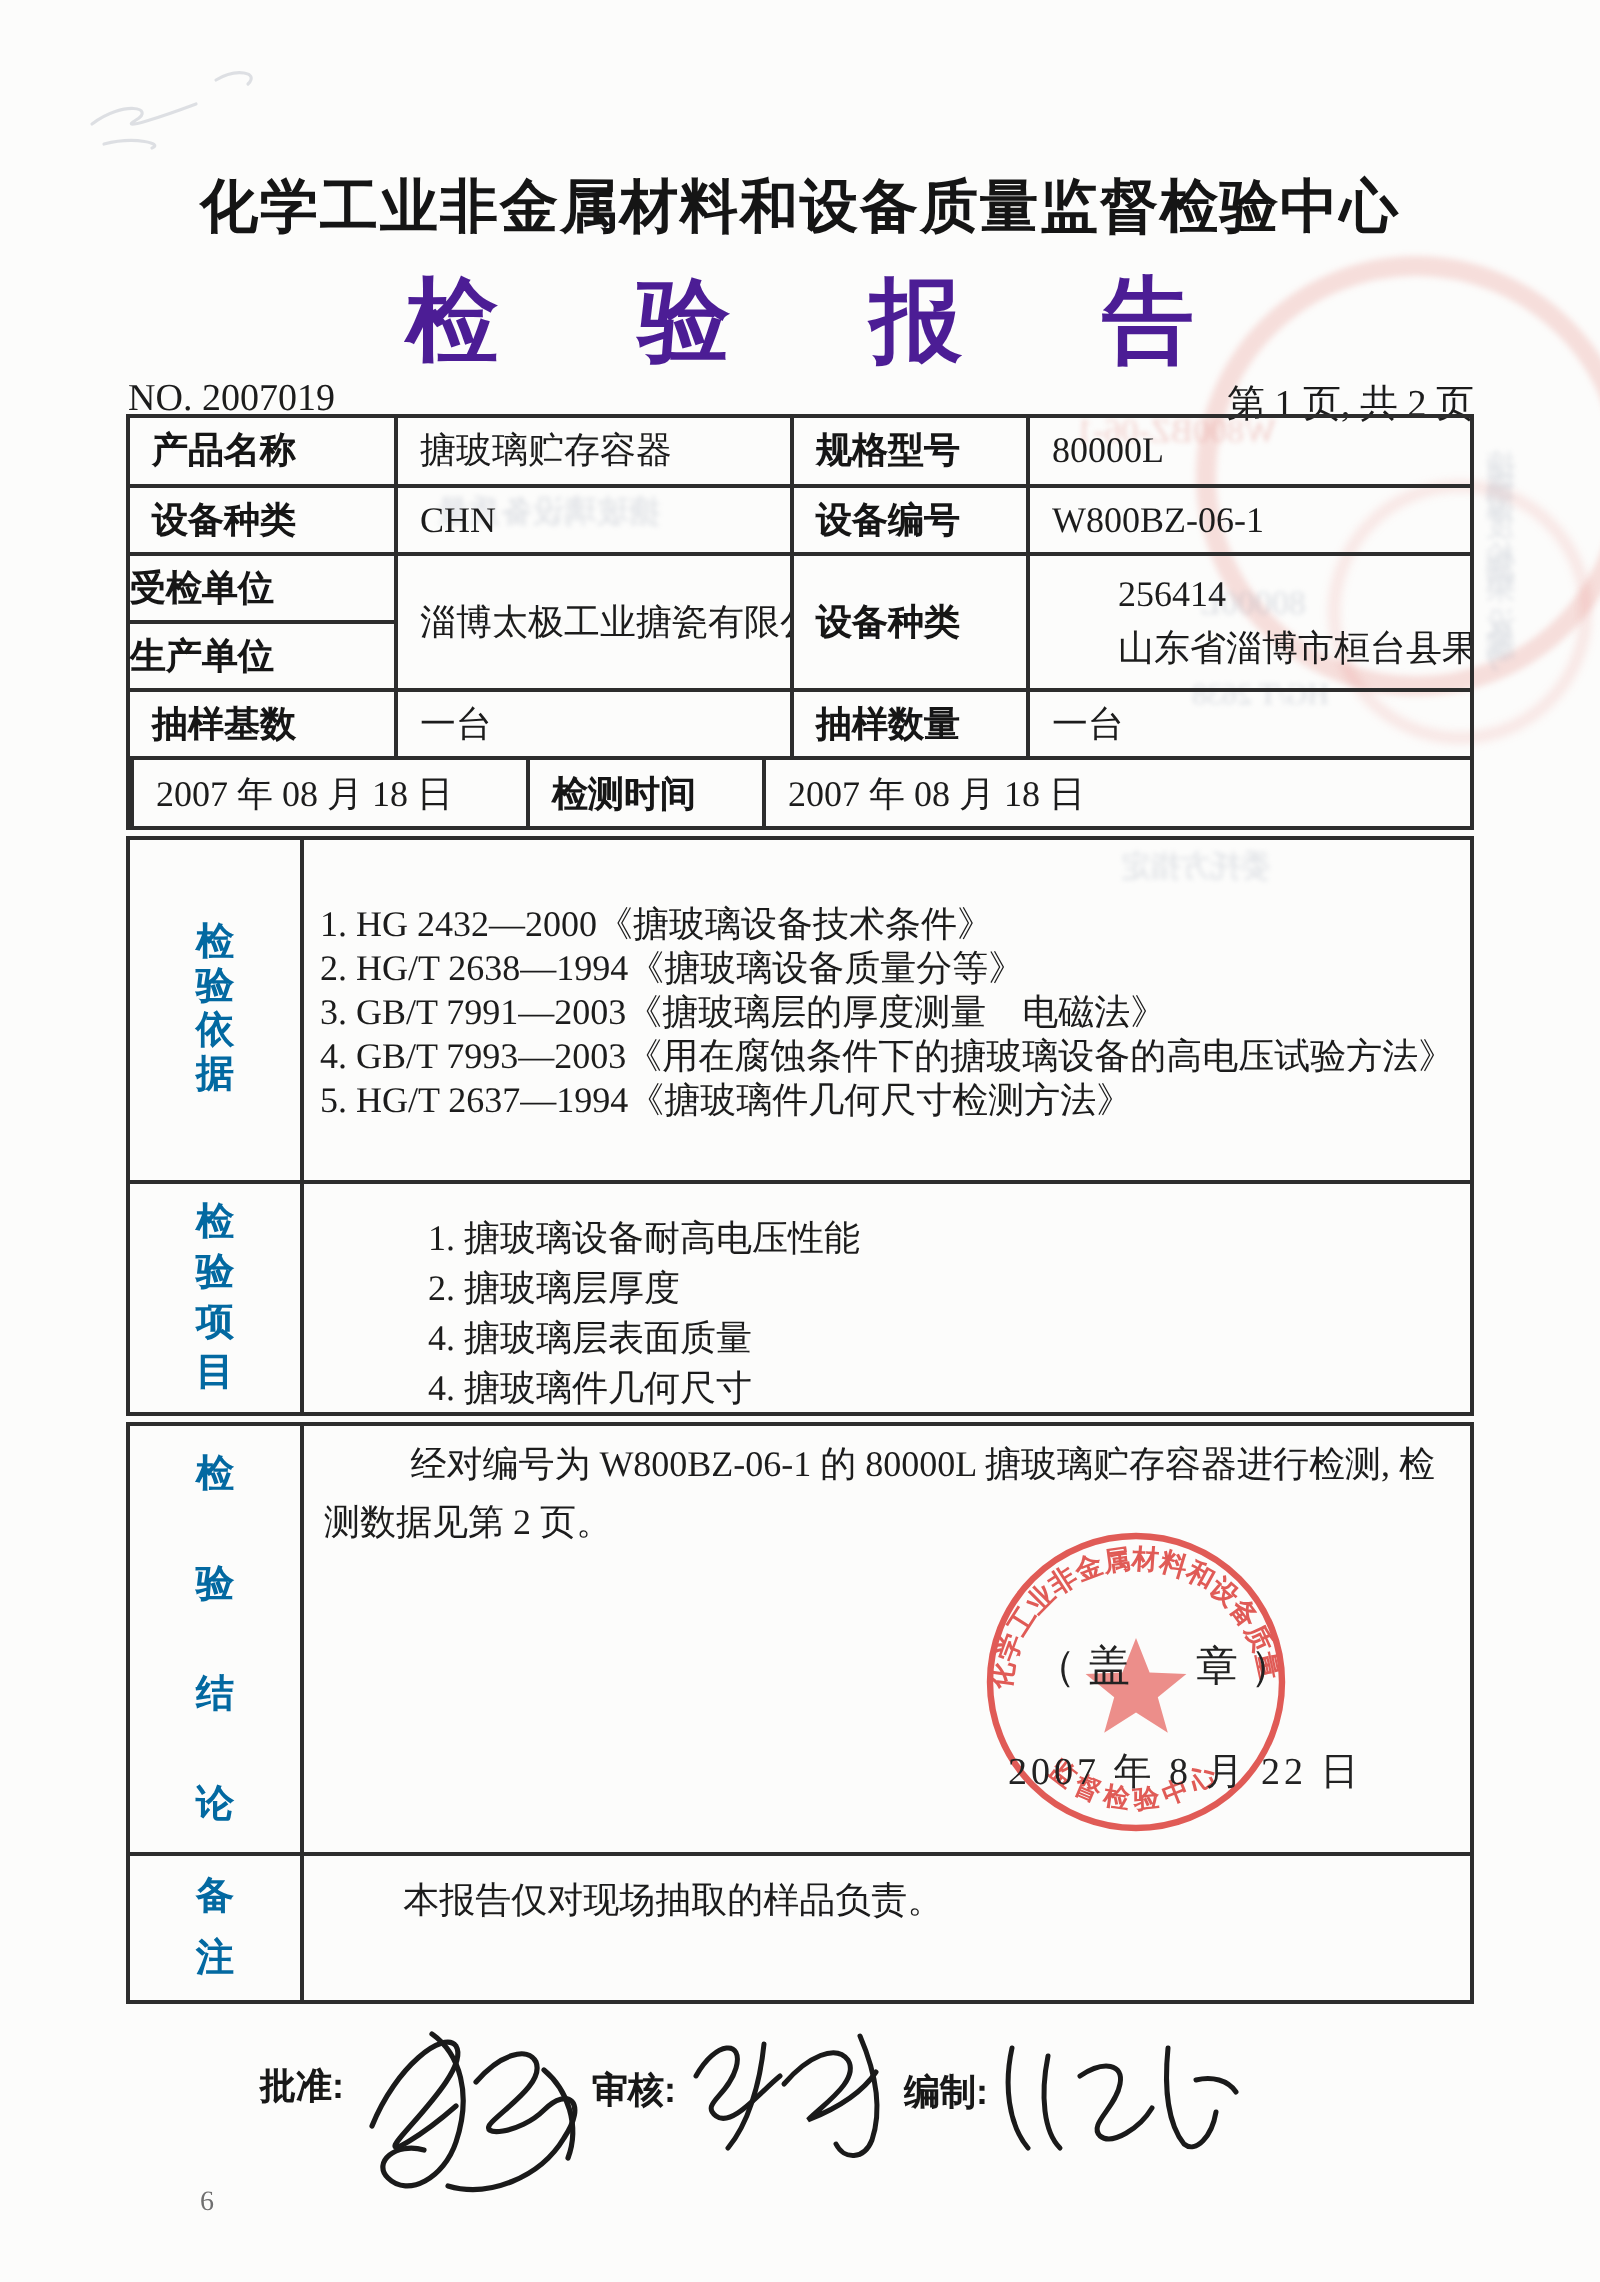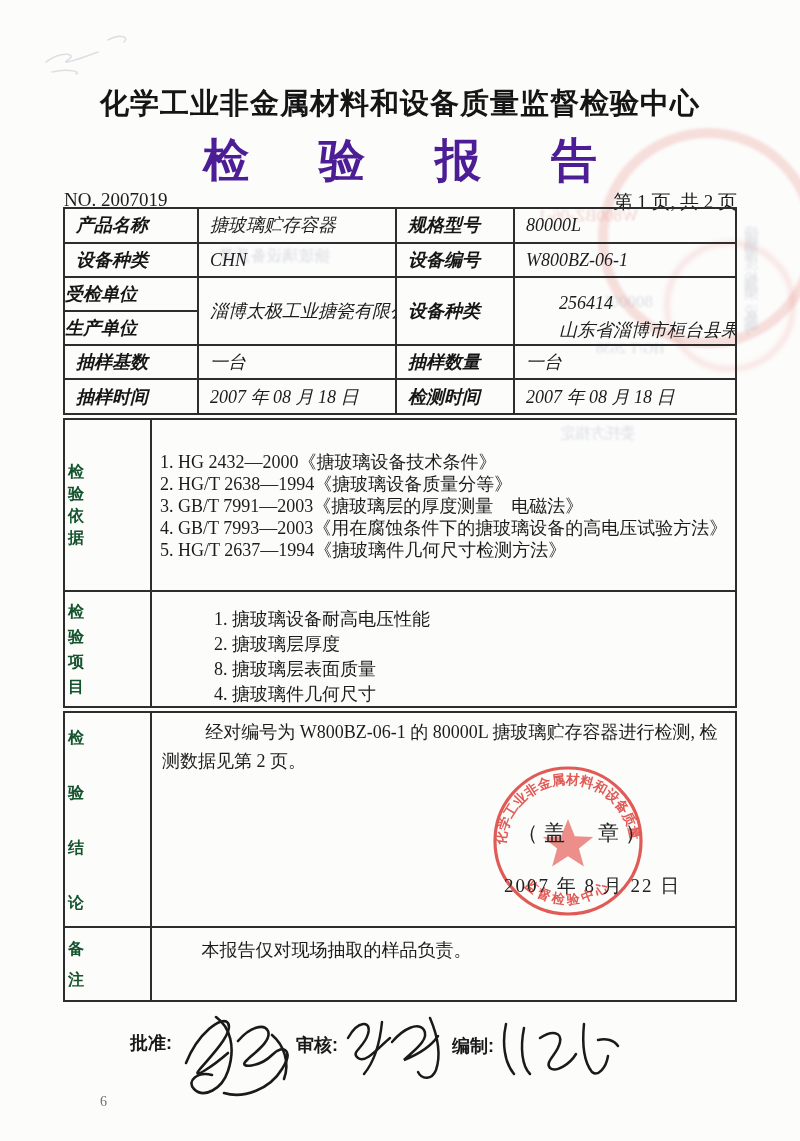--- a/index.html
+++ b/index.html
@@ -22,47 +22,47 @@
     font-weight:900; font-size:46px; letter-spacing:70px; color:#4c1d95;
     white-space:nowrap;
   }
   .report-no{position:absolute; left:64px; top:189px; font-size:19px;}
   .page-info{position:absolute; right:63px; top:189px; font-size:19px;}
 
   
   .info-table{
     position:absolute; left:63px; top:207px; width:674px; height:208px;
     border:2px solid #2d2d2d; box-sizing:border-box;
-    display:flex; flex-direction:column; font-size:18px;font-style:italic;
+    display:flex; flex-direction:column; font-size:18px;
   }
   .irow{flex:1; display:flex; border-top:2px solid #2d2d2d;}
   .irow:first-child{border-top:none;}
   .irow.double{flex:2;}
   .cell{box-sizing:border-box; padding-left:11px; display:flex; align-items:center; overflow:hidden; white-space:nowrap;}
   .c-l1{width:132px;}
   .c-v1{width:198px; border-left:2px solid #2d2d2d;}
   .c-l2{width:118px; border-left:2px solid #2d2d2d;}
   .c-v2{flex:1; border-left:2px solid #2d2d2d;}
   .lab{font-family:"Liberation Sans","DejaVu Sans",sans-serif; font-weight:700; color:#161616;}
   .split{display:flex; flex-direction:column;}
   .split .half{flex:1; display:flex; align-items:center; }
   .split .half + .half{border-top:2px solid #2d2d2d;}
-  .twoline{display:flex; flex-direction:column; justify-content:flex-end; line-height:27px;padding-left:44px;}
+  .twoline{display:flex; flex-direction:column; justify-content:center; line-height:27px;padding-left:44px;}
 
   
   .section{
     position:absolute; left:63px; width:674px;
     border:2px solid #2d2d2d; box-sizing:border-box;
   }
   .sec-label{
     position:absolute; left:0; top:0; bottom:0; width:87px;
     border-right:2px solid #2d2d2d; box-sizing:border-box;
-    display:flex; justify-content:flex-start;
+    display:flex; justify-content:center;
     font-family:"Liberation Sans","DejaVu Sans",sans-serif; font-weight:700;
-    font-size:16px; color:#14532d;
+    font-size:19px; color:#0369a1;
   }
   .vtext{width:22px; word-break:break-all; text-align:center;}
   .sec-content{position:absolute; left:87px; right:0; top:0; bottom:0; font-size:18px;}
 
   .sec-basis{top:418px; height:174px;}
   .basis-list{padding:31px 0 0 8px; line-height:22px; white-space:nowrap;}
   .sec-items{top:590px; height:118px;}
   .items-list{padding:15px 0 0 62px; line-height:25px; white-space:nowrap;}
 
   .sec-concl{top:711px; height:217px;}
@@ -160,21 +160,20 @@
 
 
     <div class="irow">
       <div class="cell c-l1 lab">抽样基数</div>
       <div class="cell c-v1">一台</div>
       <div class="cell c-l2 lab">抽样数量</div>
       <div class="cell c-v2">一台</div>
     </div>
 
     <div class="irow">
-      <div class="cell c-l1 lab">抽样时间</div>
       <div class="cell c-v1">2007 年 08 月 18 日</div>
       <div class="cell c-l2 lab">检测时间</div>
       <div class="cell c-v2">2007 年 08 月 18 日</div>
     </div>
   </div>
 
   <div class="section sec-basis">
     <div class="sec-label" style="align-items:center;">
       <div class="vtext" style="line-height:22px;">检验依据</div>
     </div>
@@ -190,21 +189,21 @@
   </div>
 
   <div class="section sec-items">
     <div class="sec-label" style="align-items:center;">
       <div class="vtext" style="line-height:25px;">检验项目</div>
     </div>
     <div class="sec-content">
       <div class="items-list">
         <div>1.  搪玻璃设备耐高电压性能</div>
         <div>2.  搪玻璃层厚度</div>
-        <div>8.  搪玻璃层表面质量</div>
+        <div>4.  搪玻璃层表面质量</div>
         <div>4.  搪玻璃件几何尺寸</div>
       </div>
     </div>
   </div>
 
   <div class="section sec-concl">
     <div class="sec-label" style="align-items:center;">
       <div class="vtext" style="line-height:55px;">检验结论</div>
     </div>
     <div class="sec-content">

